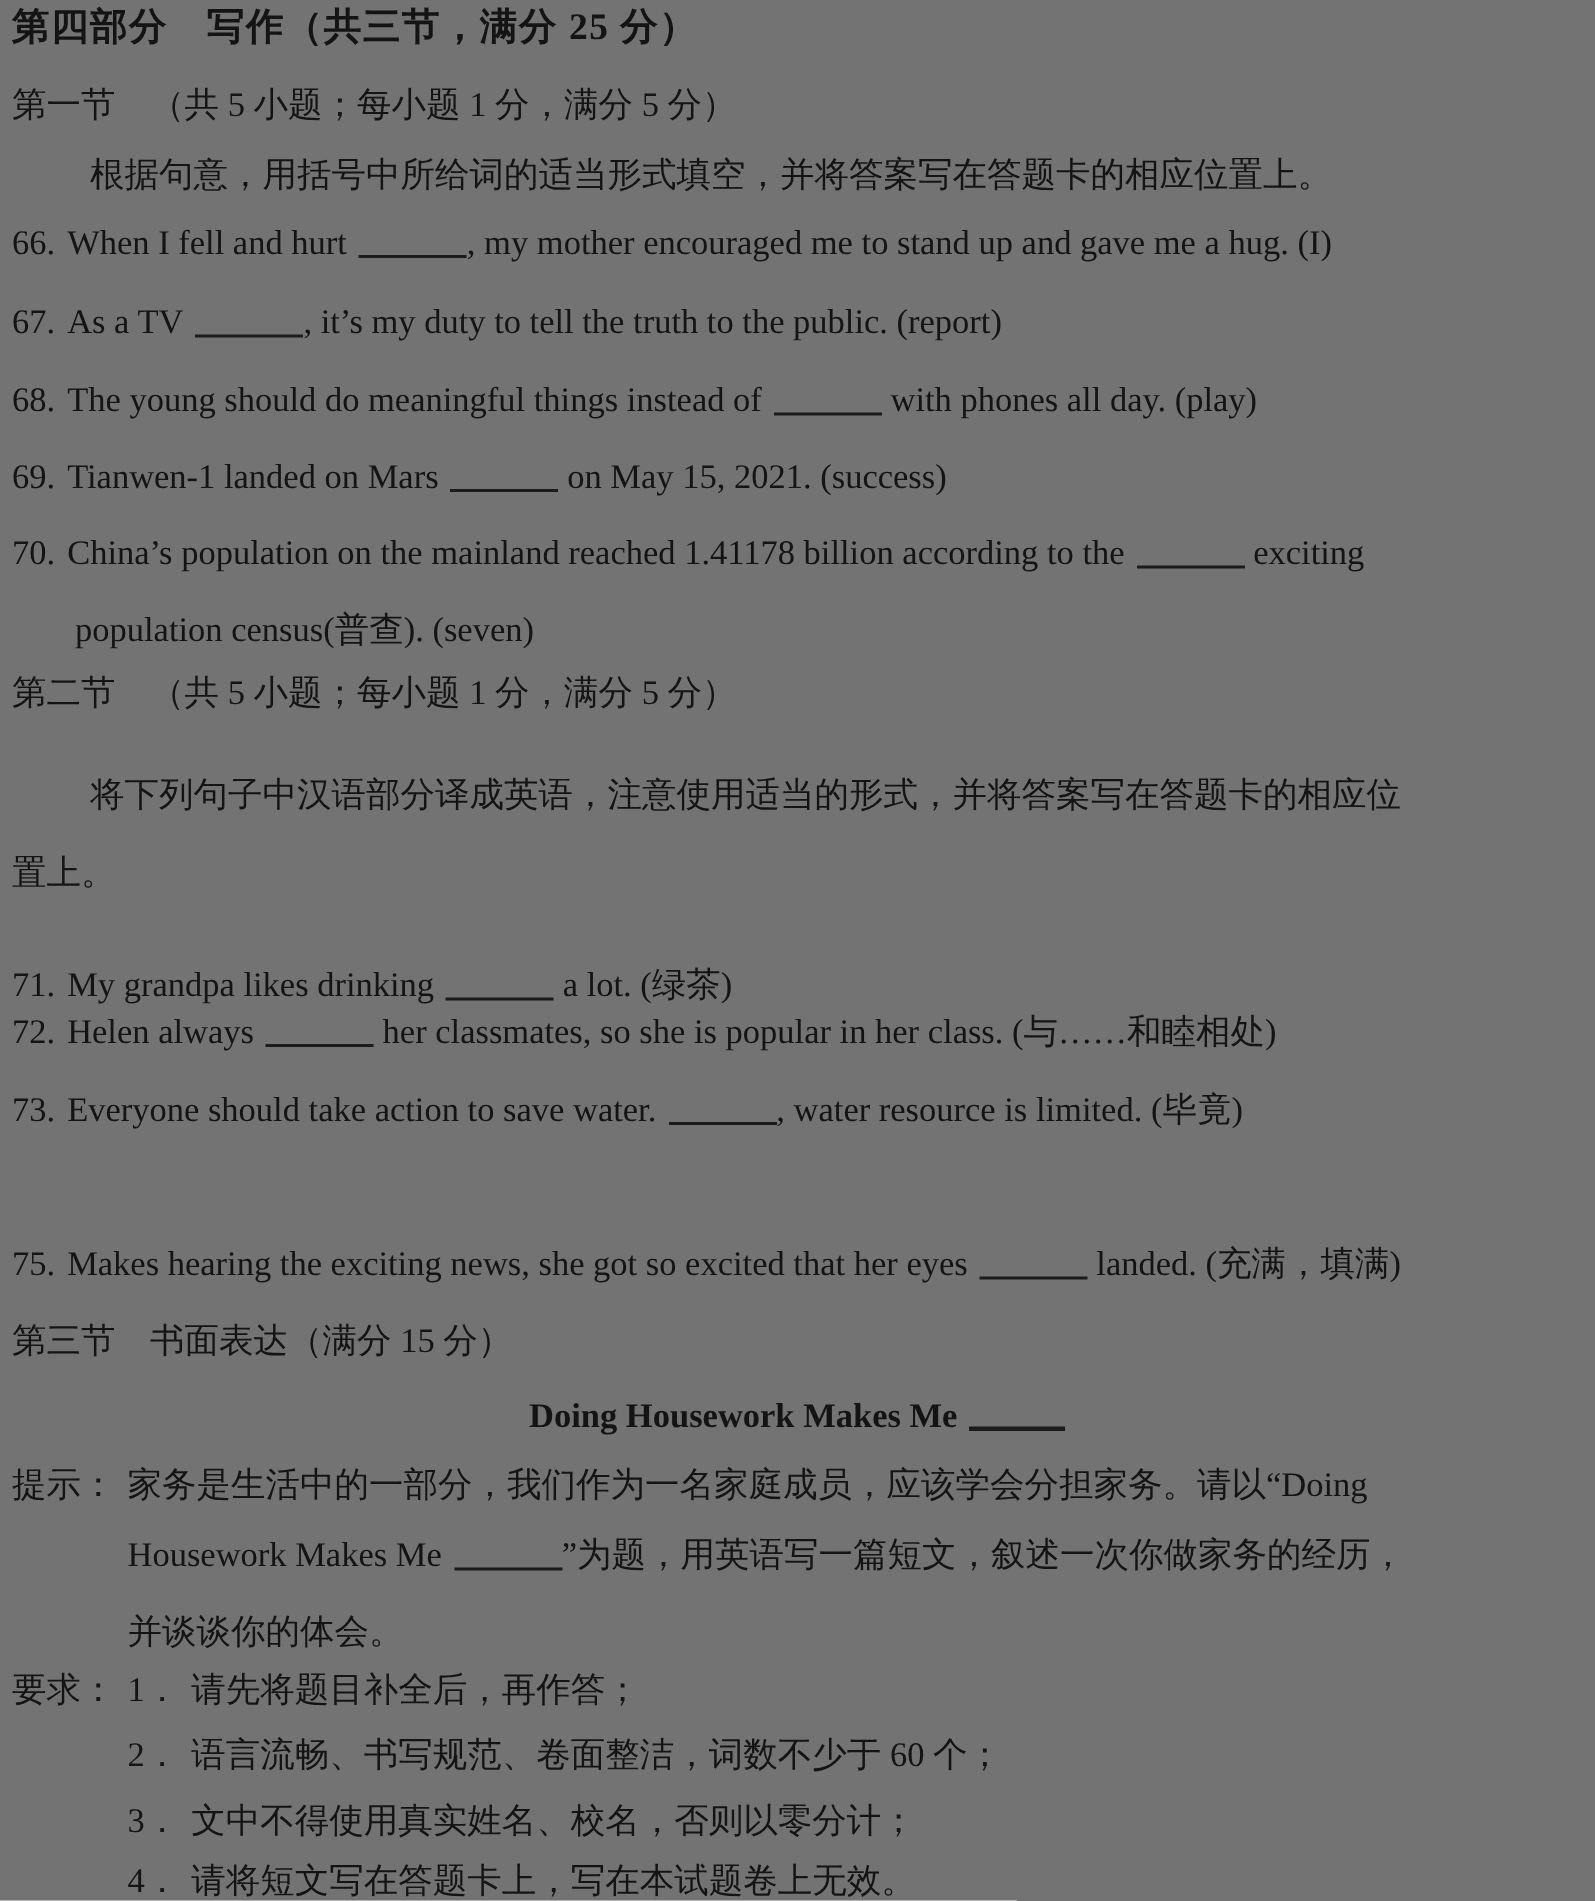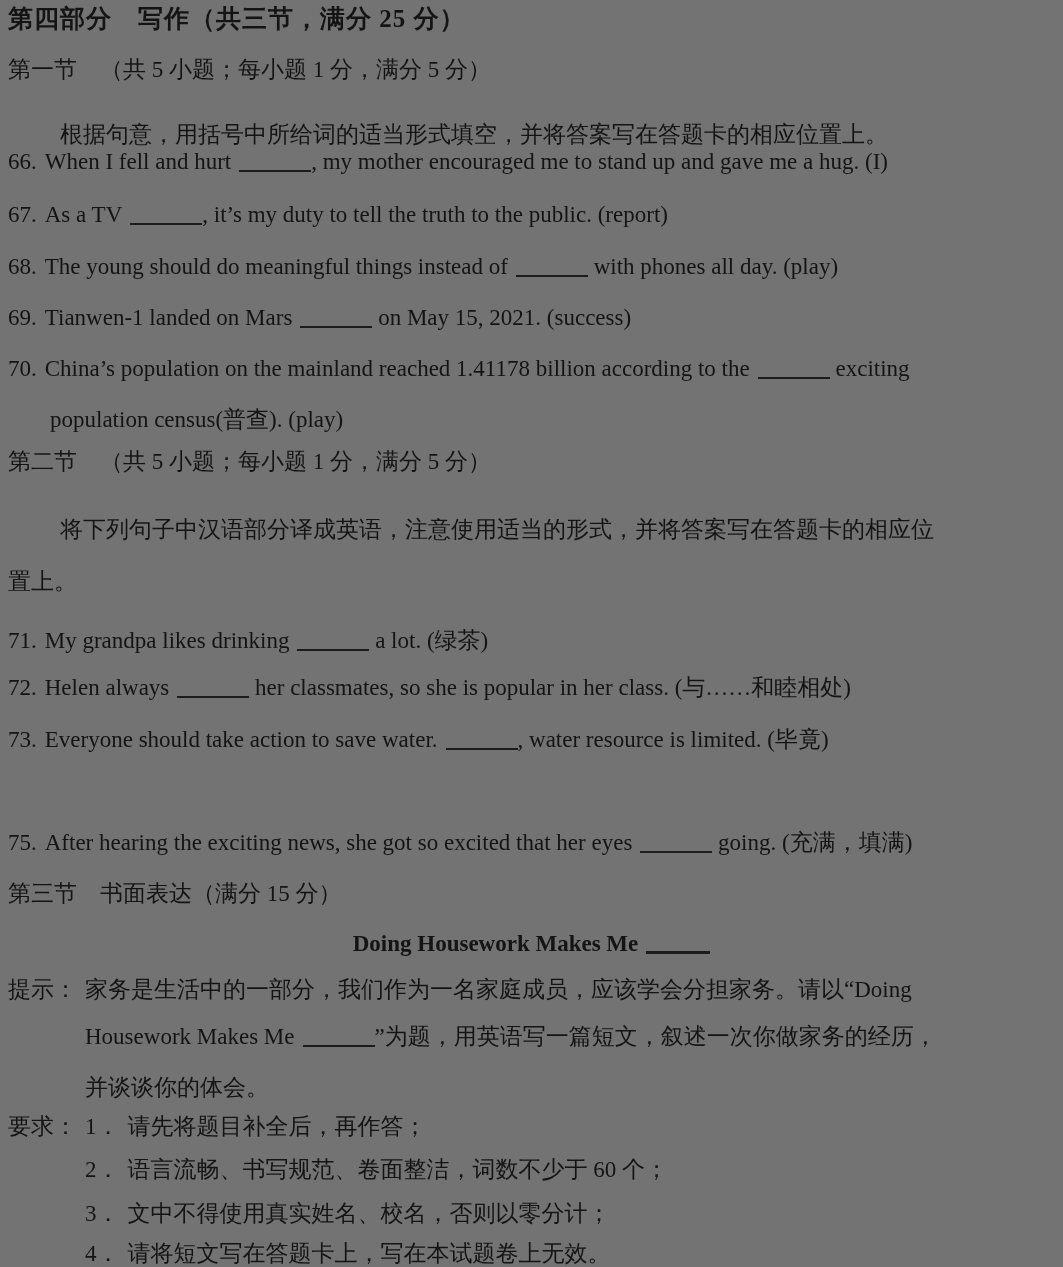--- a/index.html
+++ b/index.html
@@ -31,48 +31,48 @@
 </style>
 </head>
 <body>
 
 <div class="page">
 
   <div class="line bold part-header" style="top:4px">第四部分　写作（共三节，满分 25 分）</div>
 
   <div class="line" style="top:55px">第一节　（共 5 小题；每小题 1 分，满分 5 分）</div>
 
-  <div class="line indent" style="top:120px">根据句意，用括号中所给词的适当形式填空，并将答案写在答题卡的相应位置上。</div>
+  <div class="line indent" style="top:102px">根据句意，用括号中所给词的适当形式填空，并将答案写在答题卡的相应位置上。</div>
 
   <div class="line" style="top:147px"><span class="num">66.</span><span>When I fell and hurt</span><span class="blank"></span><span>, my mother encouraged me to stand up and gave me a hug. (I)</span></div>
 
   <div class="line" style="top:200px"><span class="num">67.</span><span>As a TV</span><span class="blank"></span><span>, it’s my duty to tell the truth to the public. (report)</span></div>
 
   <div class="line" style="top:252px"><span class="num">68.</span><span>The young should do meaningful things instead of</span><span class="blank"></span><span> with phones all day. (play)</span></div>
 
   <div class="line" style="top:303px"><span class="num">69.</span><span>Tianwen-1 landed on Mars</span><span class="blank"></span><span> on May 15, 2021. (success)</span></div>
 
   <div class="line" style="top:354px"><span class="num">70.</span><span>China’s population on the mainland reached 1.41178 billion according to the</span><span class="blank"></span><span> exciting</span></div>
 
-  <div class="line cont" style="top:405px">population census(普查). (play)</div>
+  <div class="line cont" style="top:405px">population census(普查). (seven)</div>
 
   <div class="line" style="top:447px">第二节　（共 5 小题；每小题 1 分，满分 5 分）</div>
 
   <div class="line indent" style="top:515px">将下列句子中汉语部分译成英语，注意使用适当的形式，并将答案写在答题卡的相应位</div>
 
   <div class="line" style="top:567px">置上。</div>
 
-  <div class="line" style="top:626px"><span class="num">71.</span><span>My grandpa likes drinking</span><span class="blank"></span><span> a lot. (绿茶)</span></div>
+  <div class="line" style="top:642px"><span class="num">71.</span><span>My grandpa likes drinking</span><span class="blank"></span><span> a lot. (绿茶)</span></div>
 
   <div class="line" style="top:673px"><span class="num">72.</span><span>Helen always</span><span class="blank"></span><span> her classmates, so she is popular in her class. (与……和睦相处)</span></div>
 
   <div class="line" style="top:725px"><span class="num">73.</span><span>Everyone should take action to save water.</span><span class="blank"></span><span>, water resource is limited. (毕竟)</span></div>
 
 
-  <div class="line" style="top:828px"><span class="num">75.</span><span>After hearing the exciting news, she got so excited that her eyes</span><span class="blank"></span><span> going. (充满，填满)</span></div>
+  <div class="line" style="top:828px"><span class="num">75.</span><span>Makes hearing the exciting news, she got so excited that her eyes</span><span class="blank"></span><span> landed. (充满，填满)</span></div>
 
   <div class="line" style="top:879px">第三节　书面表达（满分 15 分）</div>
 
   <div class="line center bold" style="top:929px"><span>Doing Housework Makes Me</span><span class="blank blank-title"></span></div>
 
   <div class="line hang" style="top:1022px"><span>Housework Makes Me</span><span class="blank"></span><span>”为题，用英语写一篇短文，叙述一次你做家务的经历，</span></div>
 
   <div class="line" style="top:975px"><span class="hang-label">提示：</span><span>家务是生活中的一部分，我们作为一名家庭成员，应该学会分担家务。请以“Doing</span></div>
 
   <div class="line hang" style="top:1073px">并谈谈你的体会。</div>

